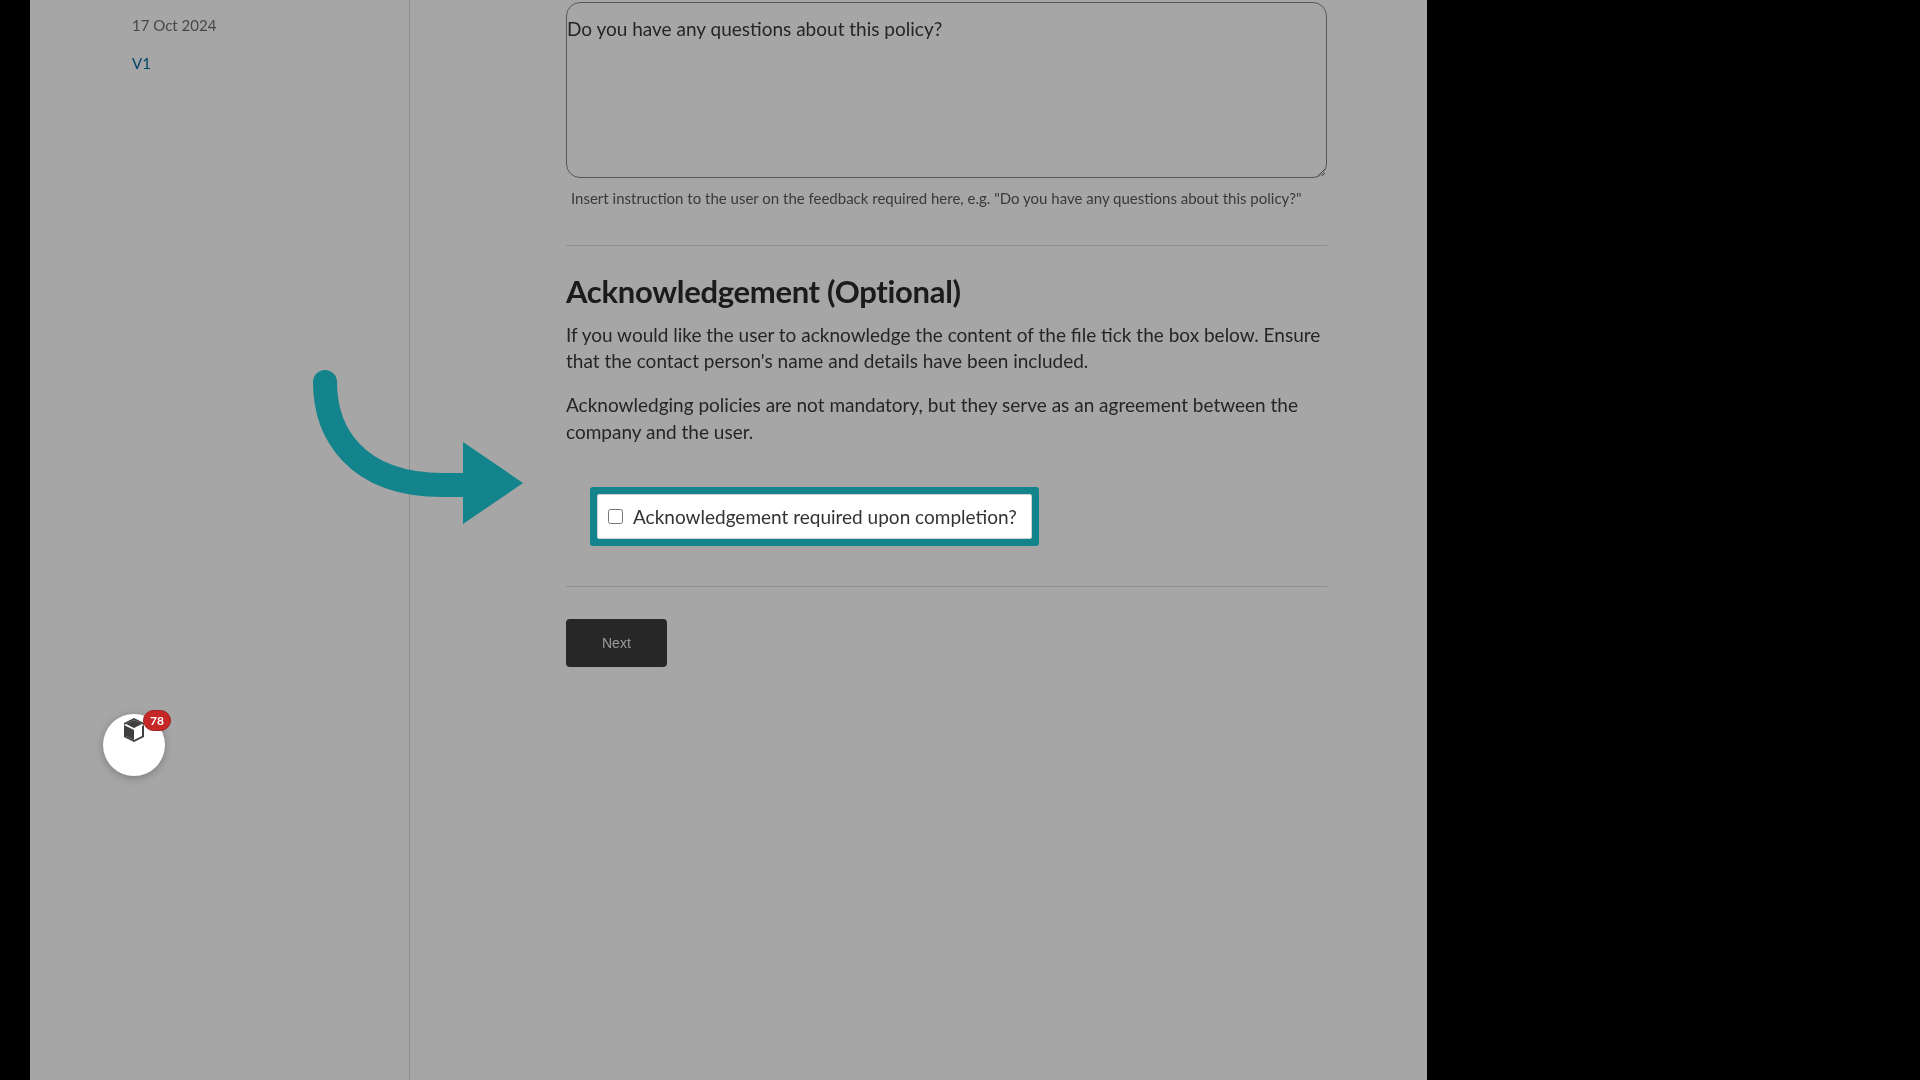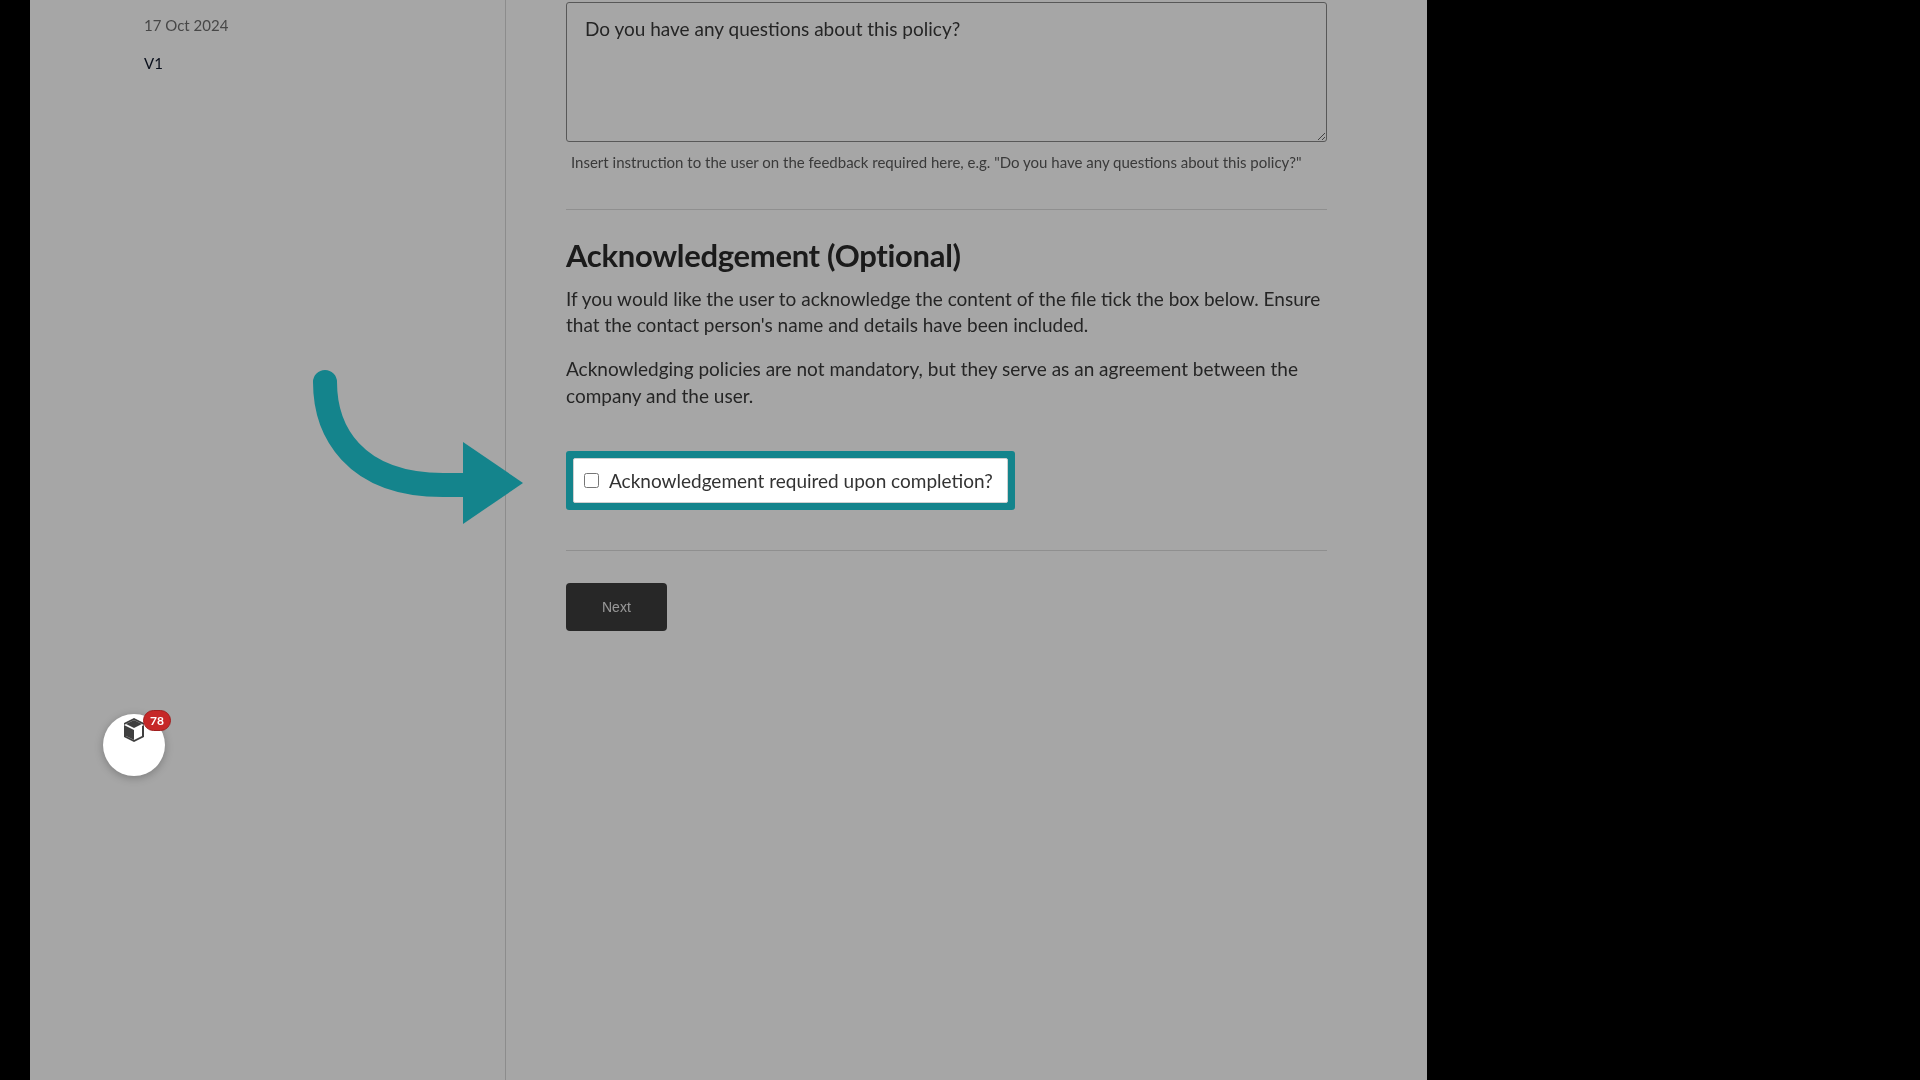--- a/index.html
+++ b/index.html
@@ -28,53 +28,53 @@
       position: absolute;
       inset: 0;
       background: rgba(0,0,0,0.35);
       pointer-events: none;
       z-index: 50;
     }
     .sidebar {
       position: absolute;
       left: 0;
       top: 0;
-      width: 476px;
+      width: 380px;
       height: 100%;
       border-right: 1px solid #d8d8d8;
-      padding: 12px 36px;
+      padding: 12px 24px;
     }
     .sidebar .date {
       color: #6e6e6e;
       font-size: 15px;
       margin-left: 78px;
       margin-top: 4px;
     }
     .sidebar .version {
-      color: #0f172a;
+      color: #0369a1;
       font-size: 15px;
       margin-left: 78px;
       margin-top: 20px;
     }
     .main {
       position: absolute;
       left: 432px;
       top: 0;
       right: 0;
       padding: 0 100px 40px 104px;
     }
     .textarea-block {
       margin-top: 2px;
     }
     textarea {
       width: 100%;
-      height: 140px;
+      height: 176px;
       border: 1px solid #888;
-      border-radius: 3px;
-      padding: 14px 18px;
+      border-radius: 14px;
+      padding: 14px 0;
       font-size: 19px;
       font-family: inherit;
       color: #3a3a3a;
       resize: both;
       outline: none;
     }
     .hint {
       color: #5a5a5a;
       font-size: 15px;
       margin-top: 8px;
@@ -107,20 +107,21 @@
       position: relative;
       margin-top: 24px;
       display: inline-block;
       z-index: 60;
     }
     .ack-highlight-border {
       border: 5px solid #14848c;
       border-radius: 3px;
       padding: 2px;
       background: #14848c;
+      margin-left: 24px;
     }
     .ack-inner {
       background: #fff;
       border: 1px solid #d0d0d0;
       border-radius: 2px;
       padding: 10px 14px 10px 10px;
       display: flex;
       align-items: center;
       gap: 10px;
     }

